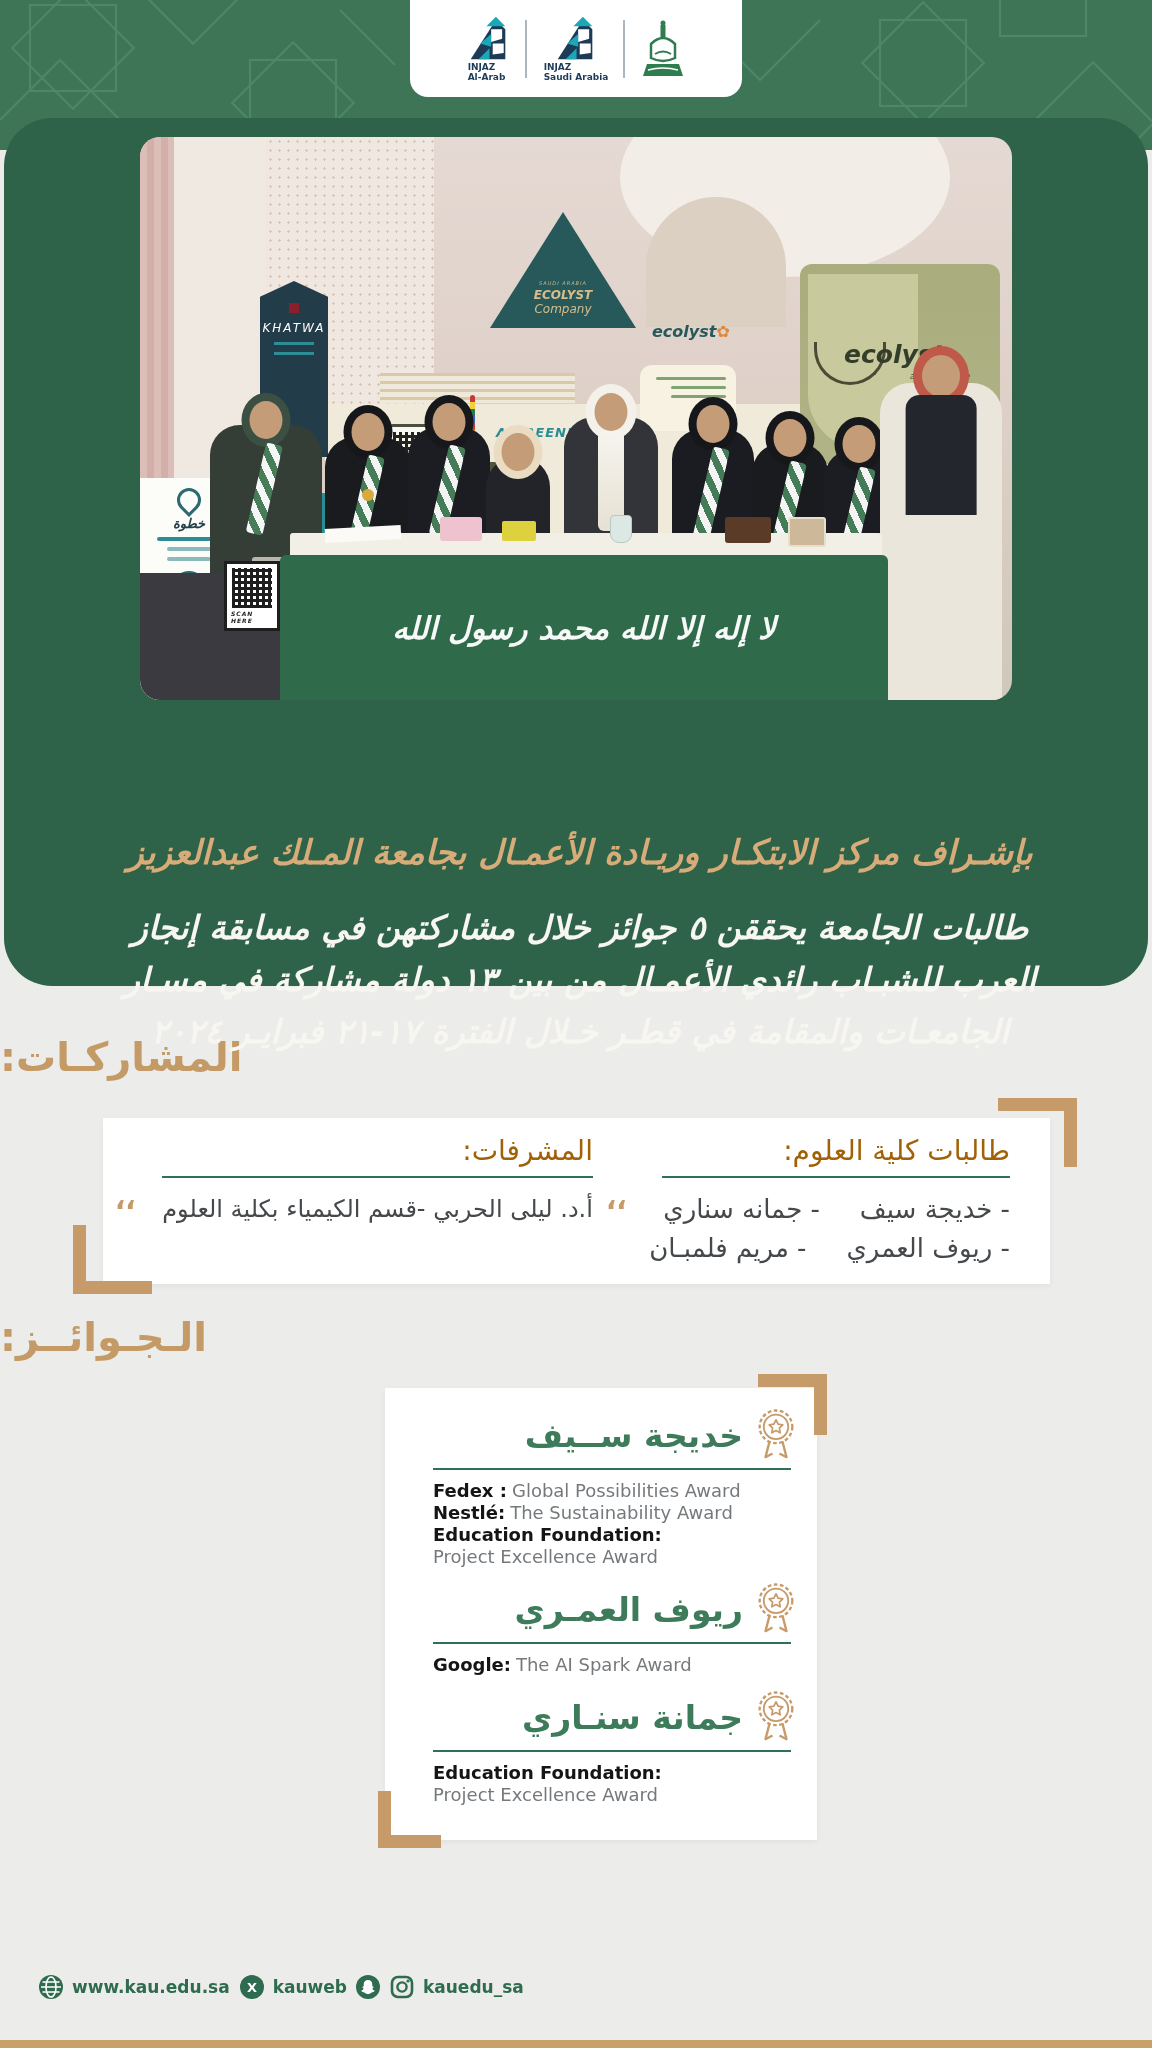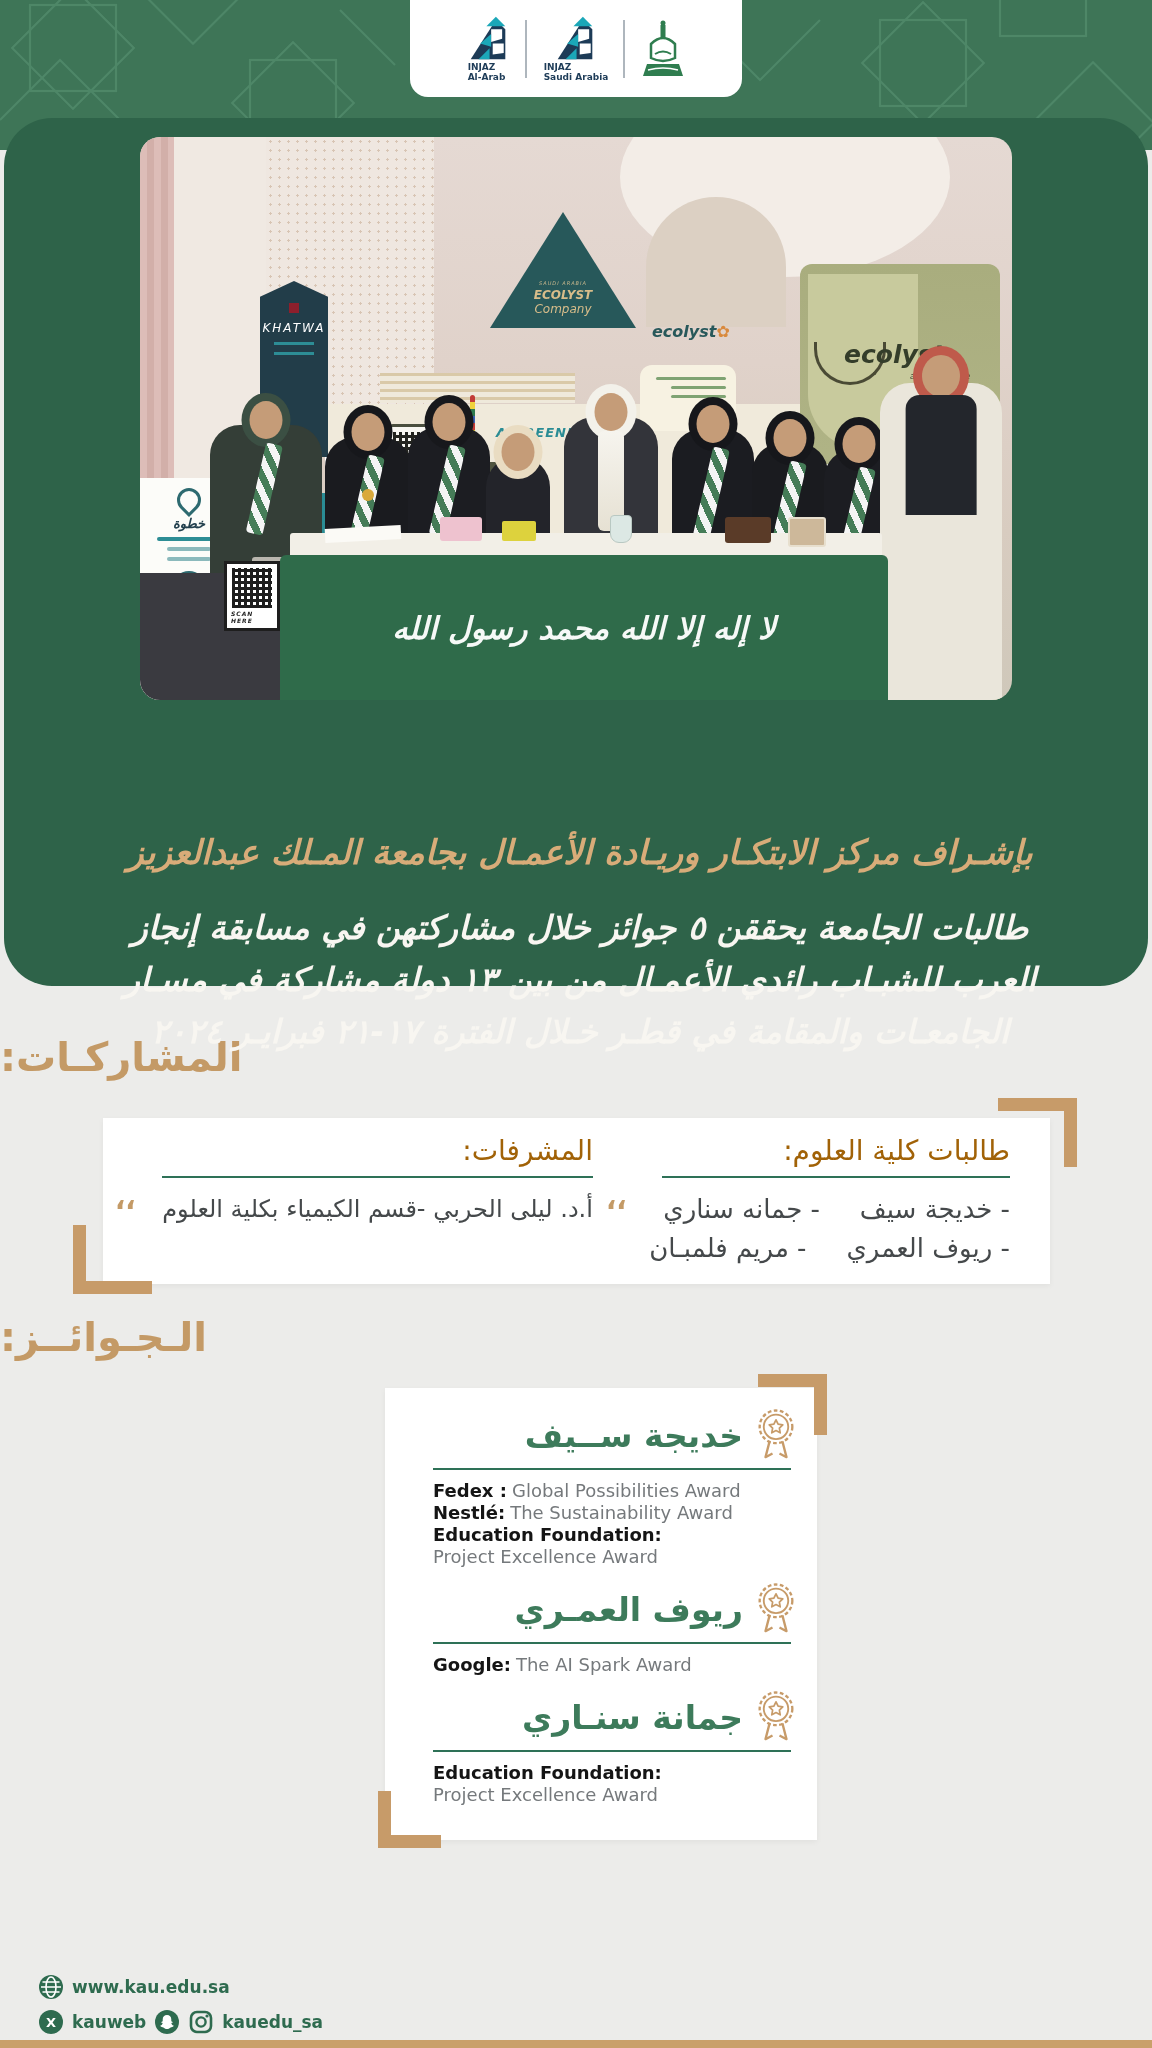--- a/index.html
+++ b/index.html
@@ -149,21 +149,21 @@
   .aw-name-row{display:flex;justify-content:flex-end;align-items:center;padding-right:16px;gap:8px;height:58px;}
   .aw-name{color:#3D7B5B;font-size:33px;font-weight:bold;direction:rtl;}
   .aw-underline{height:2px;background:#2E7157;margin:4px 26px 10px 48px;}
   .aw-lines{margin:0 20px 12px 48px;}
   .aw-line{font-size:18px;line-height:22px;white-space:nowrap;}
   .aw-b{font-weight:bold;color:#151515;}
   .aw-b:not(:empty){margin-right:5px;}
   .aw-t{color:#75797C;}
 
   
-  .footer-left{position:absolute;left:38px;top:1974px;display:flex;flex-direction:column;gap:9px;z-index:2;}
+  .footer-left{position:absolute;left:38px;top:1974px;display:flex;gap:9px;z-index:2;}
   .f-row{display:flex;align-items:center;gap:8px;color:#2E6B4F;font-size:17px;font-weight:bold;}
   .footer-right{position:absolute;right:40px;top:1972px;text-align:right;color:#2E6B4F;z-index:2;}
   .uni-ar{font-size:25px;direction:rtl;}
   .uni-en{font-size:18px;font-weight:bold;margin-top:2px;}
   .gold-bar{position:absolute;left:0;bottom:0;width:1152px;height:8px;background:#C9A06A;}
 </style>
 </head>
 <body>
 
 <div class="page">

